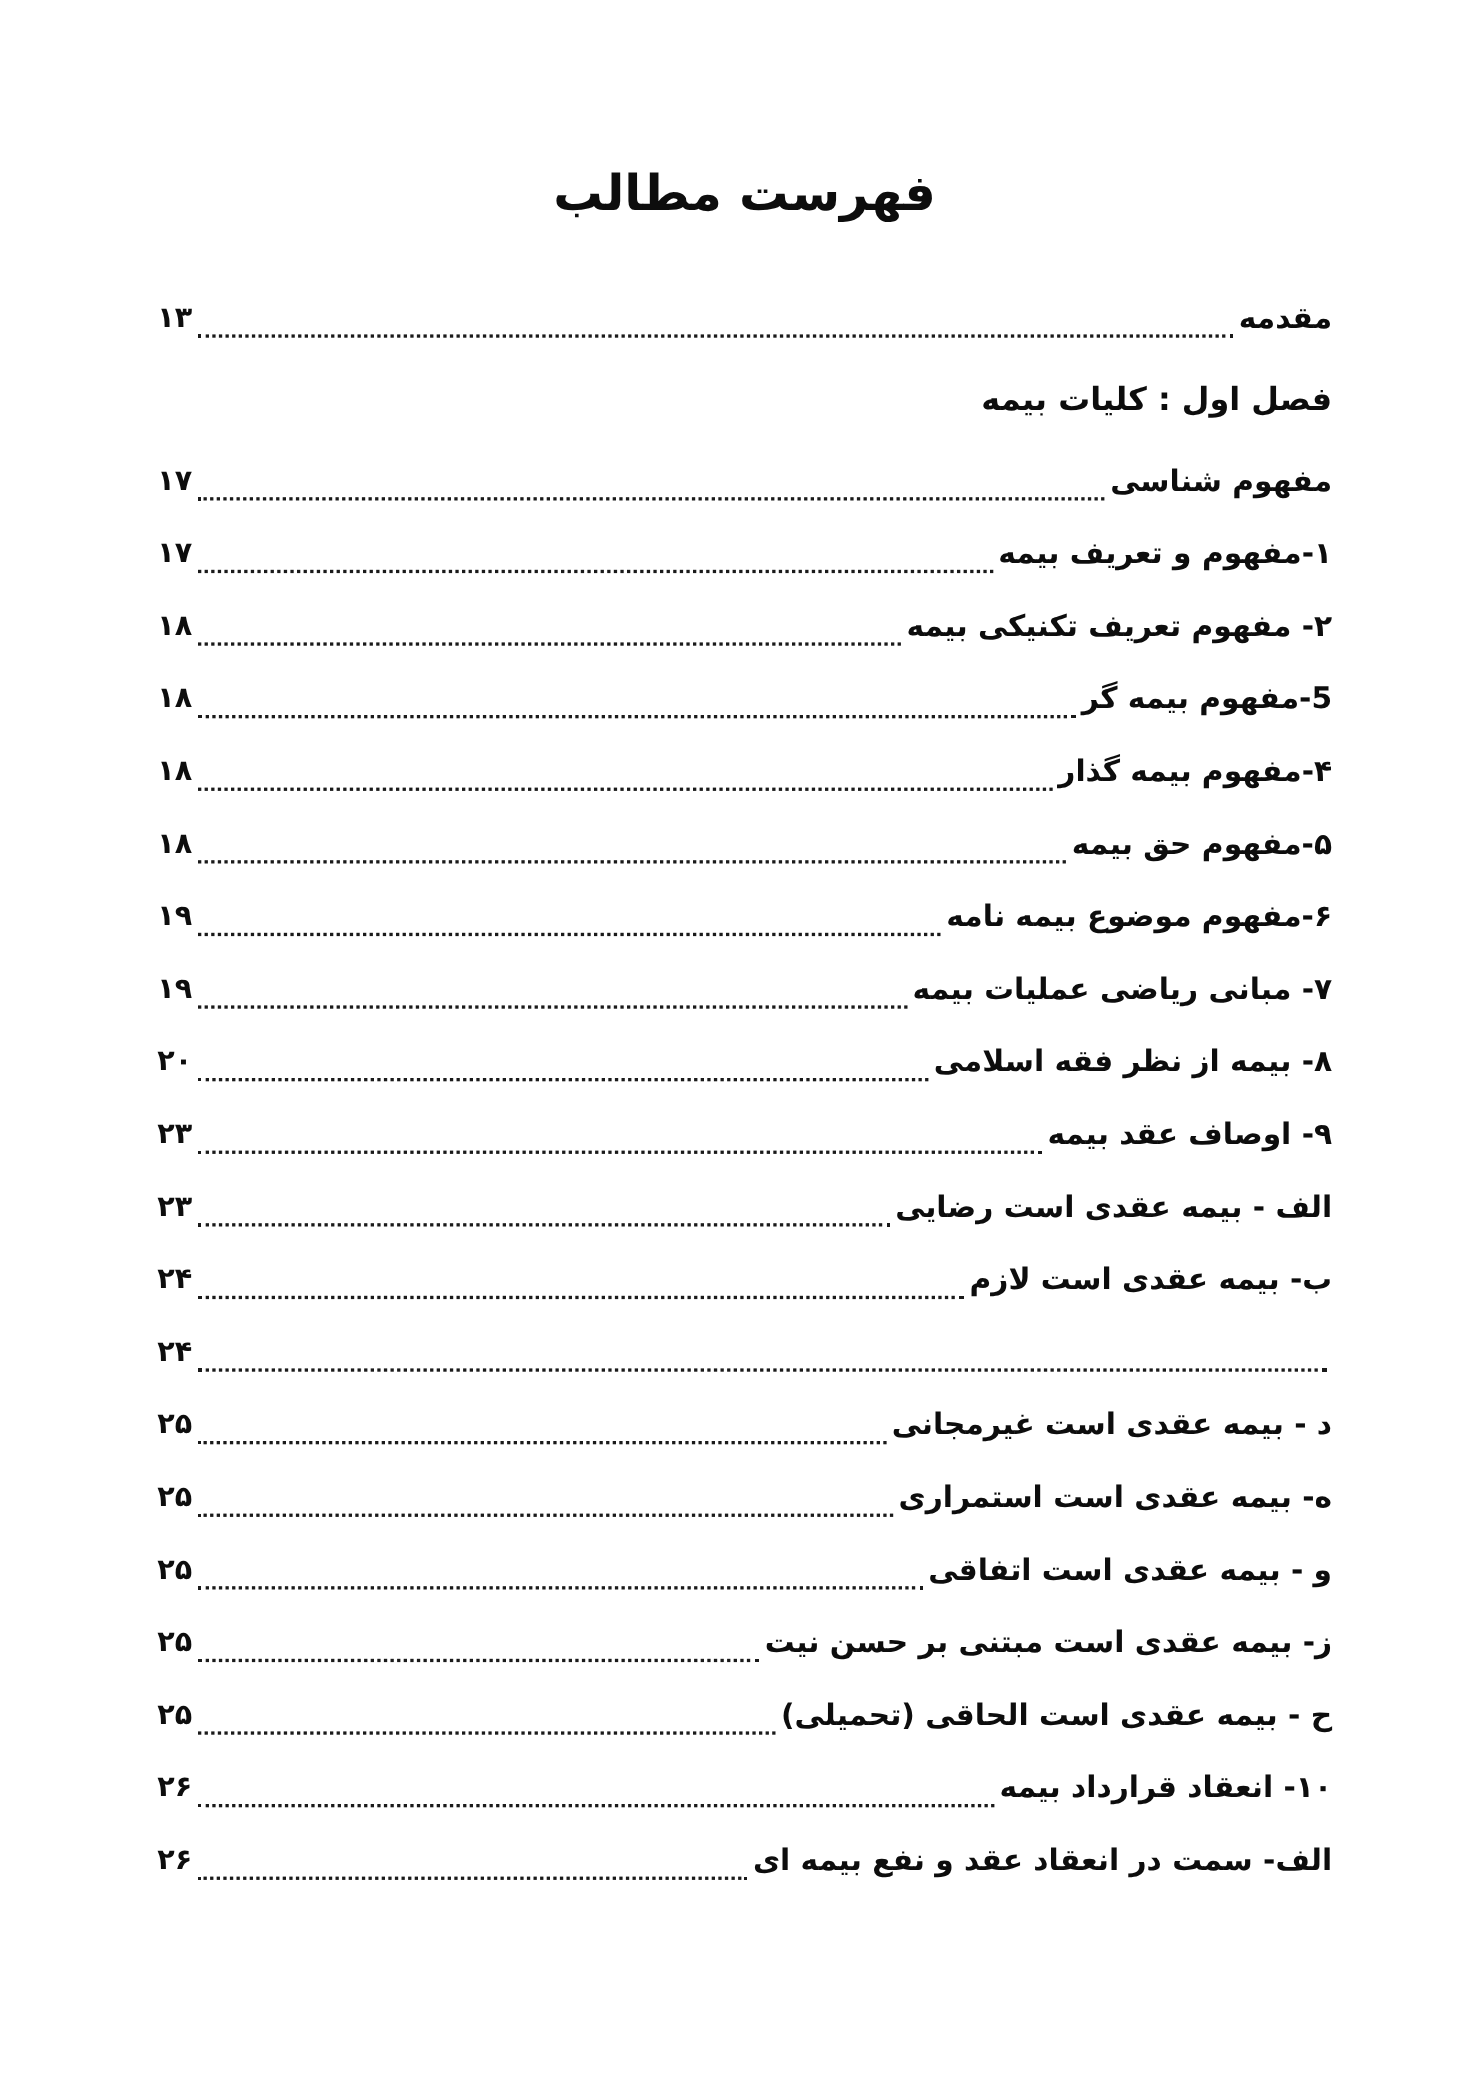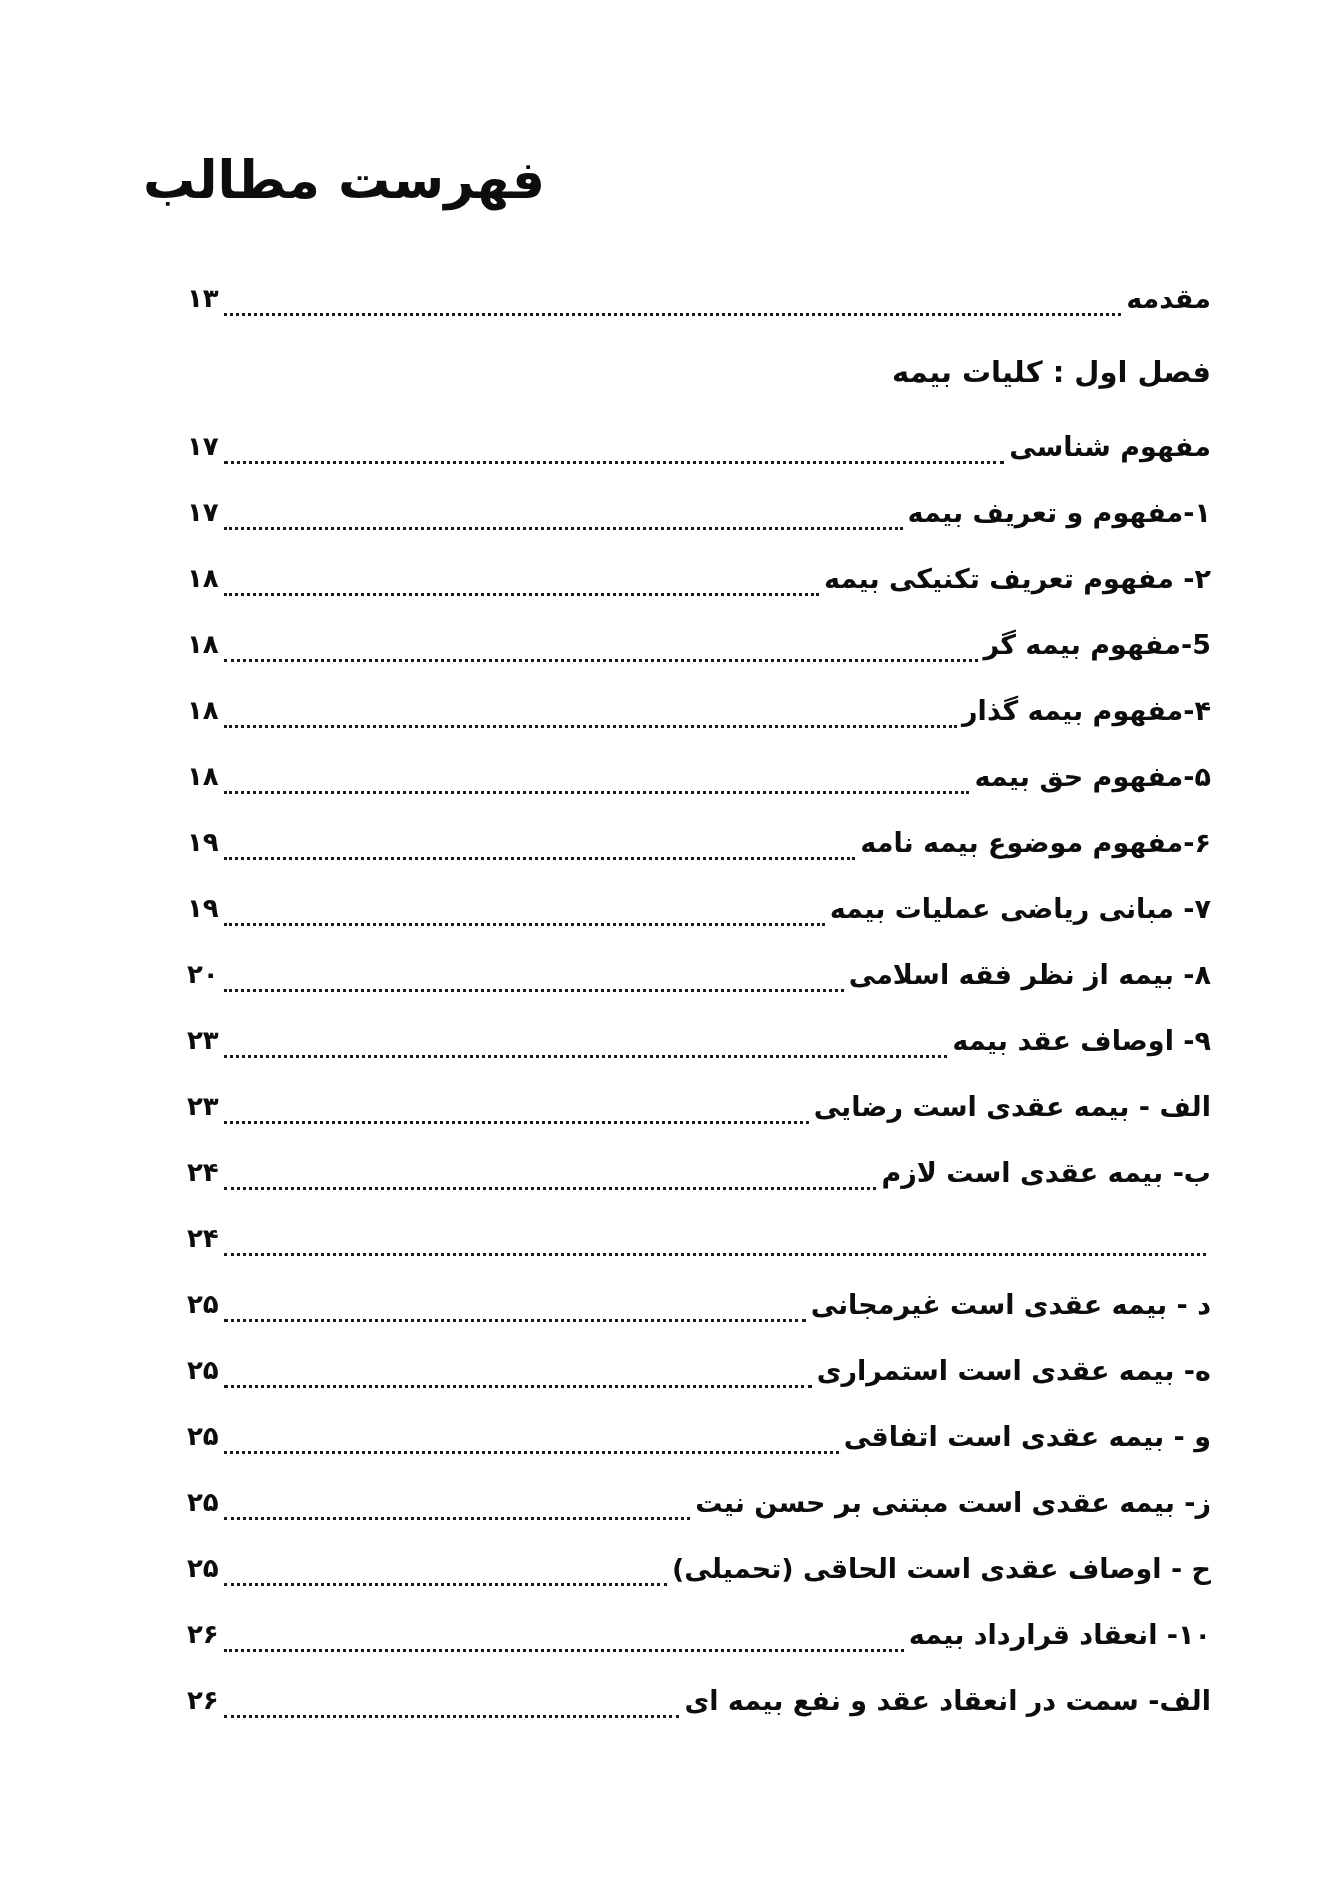--- a/index.html
+++ b/index.html
@@ -14,22 +14,22 @@
     background: #ffffff;
     color: #0d0d0d;
     font-family: "DejaVu Sans", sans-serif;
     direction: rtl;
     box-sizing: border-box;
     padding: 148px 128px 0 143px;
     overflow: hidden;
   }
   .title {
     margin: 0 0 52px 0;
-    text-align: left;
-    font-size: 52px;
+    text-align: center;
+    font-size: 45px;
     font-weight: bold;
     line-height: 1.25;
   }
   .toc {
     width: 100%;
   }
   .row {
     display: flex;
     align-items: center;
     height: 66px;
@@ -46,21 +46,20 @@
     height: 1em;
     border-bottom: 3.4px dotted #1a1a1a;
     margin: 0 5px;
     position: relative;
     top: 3px;
   }
   .row .pagenum {
     white-space: nowrap;
     flex: 0 0 auto;
     font-size: 26px;
-    margin-left: 44px;
   }
   .row.heading {
     height: 82px;
     font-weight: bold;
     font-size: 29px;
   }
 </style>
 </head>
 <body>
 
@@ -172,21 +171,21 @@
     <span class="pagenum">۲۵</span>
   </div>
 
   <div class="row entry">
     <span class="label">ز- بیمه عقدی است مبتنی بر حسن نیت</span>
     <span class="leader"></span>
     <span class="pagenum">۲۵</span>
   </div>
 
   <div class="row entry">
-    <span class="label">ح - اوصاف عقدی است الحاقی (تحمیلی)</span>
+    <span class="label">ح - بیمه عقدی است الحاقی (تحمیلی)</span>
     <span class="leader"></span>
     <span class="pagenum">۲۵</span>
   </div>
 
   <div class="row entry">
     <span class="label">۱۰- انعقاد قرارداد بیمه</span>
     <span class="leader"></span>
     <span class="pagenum">۲۶</span>
   </div>
 

